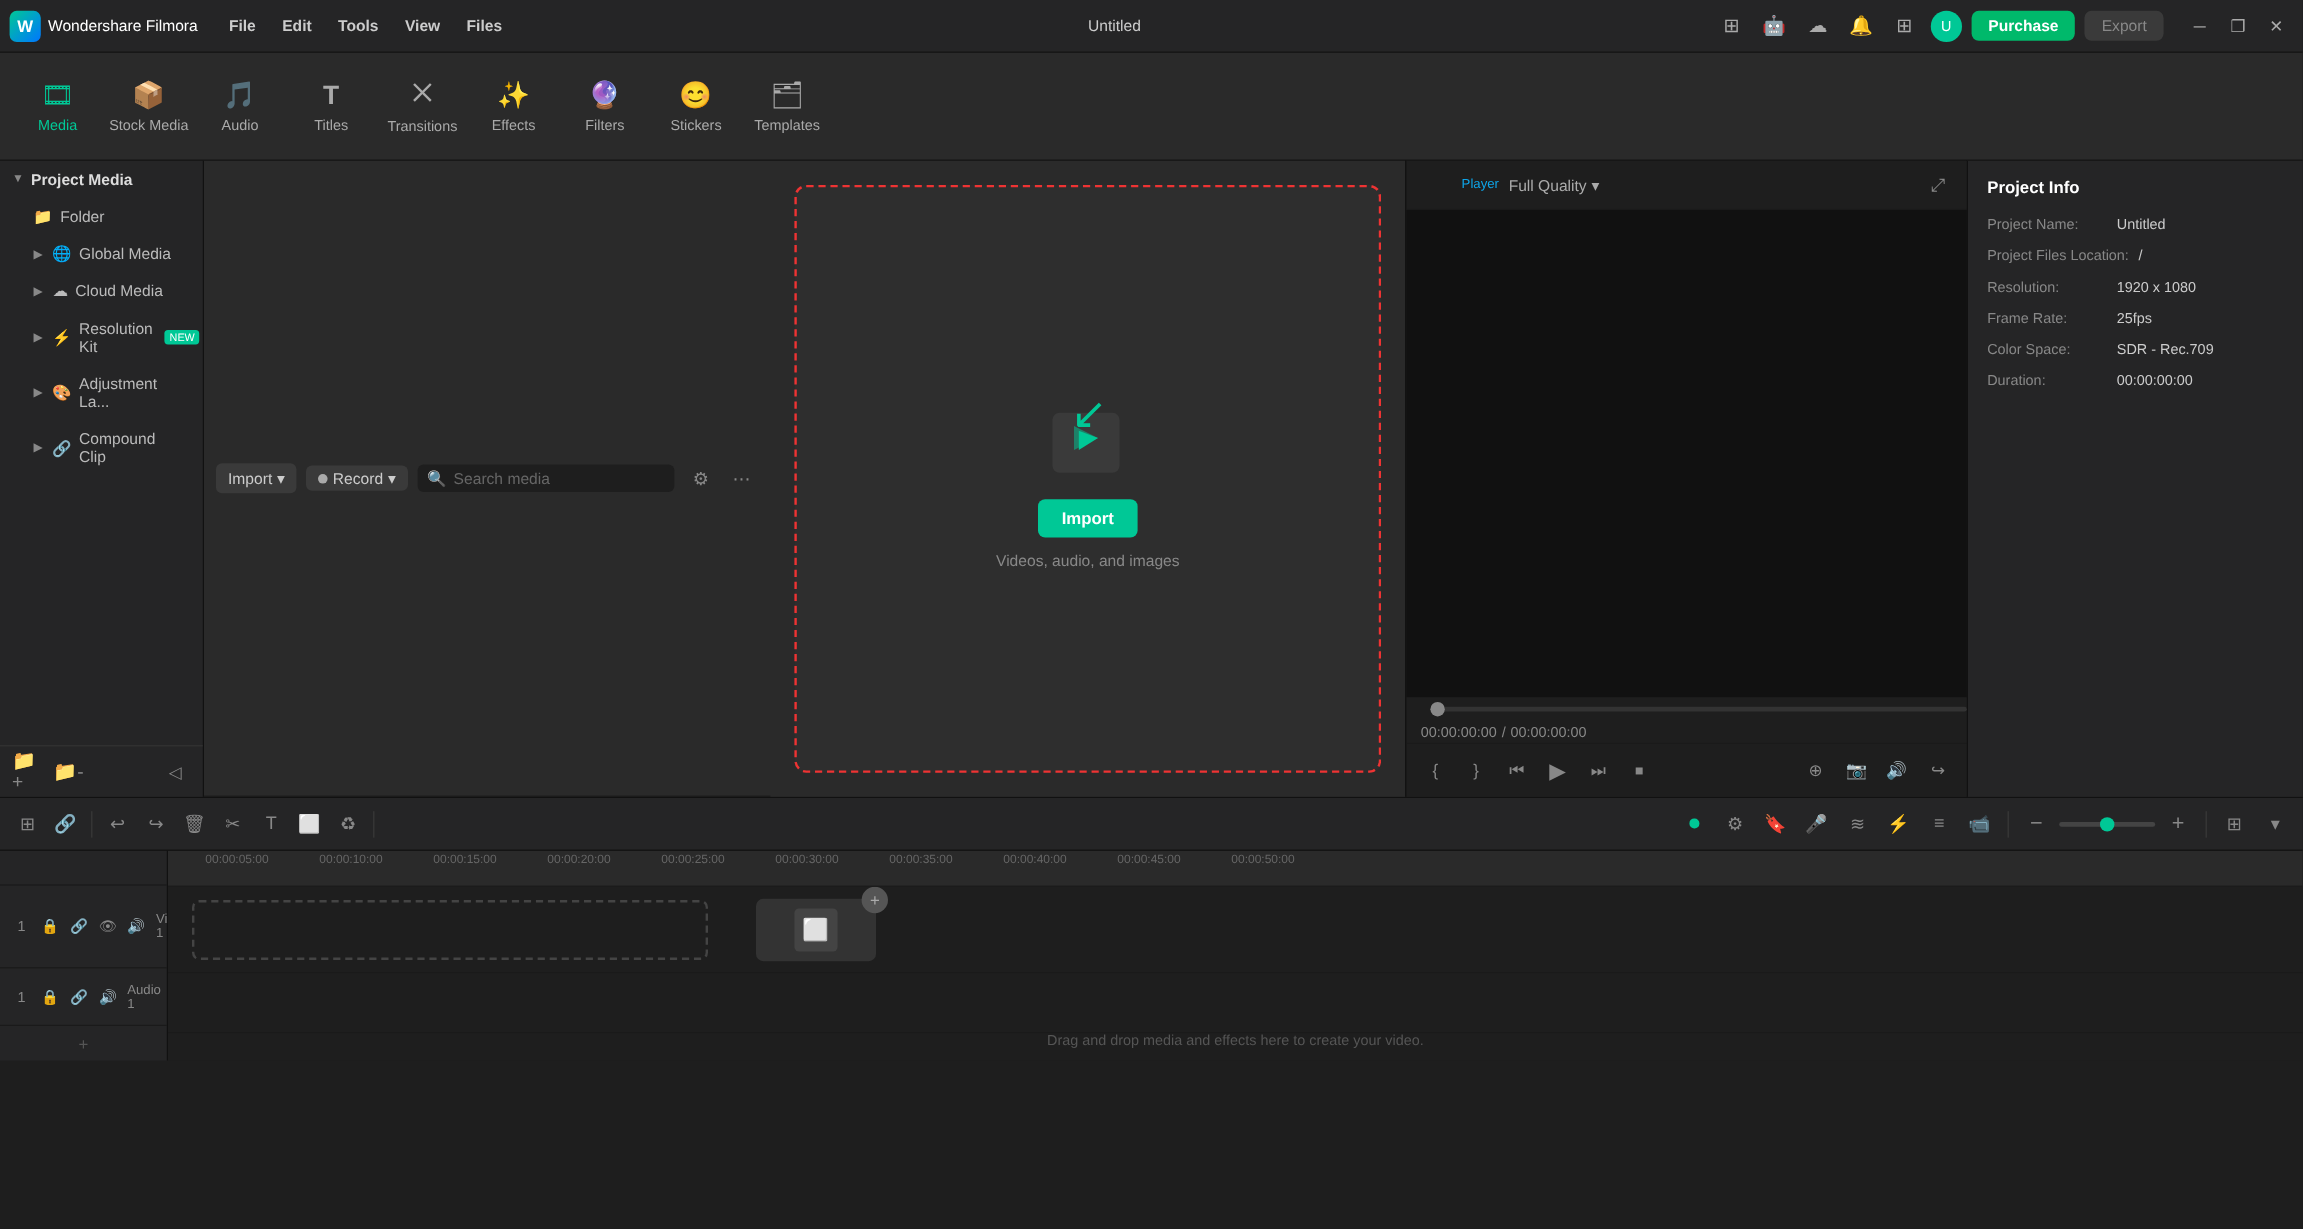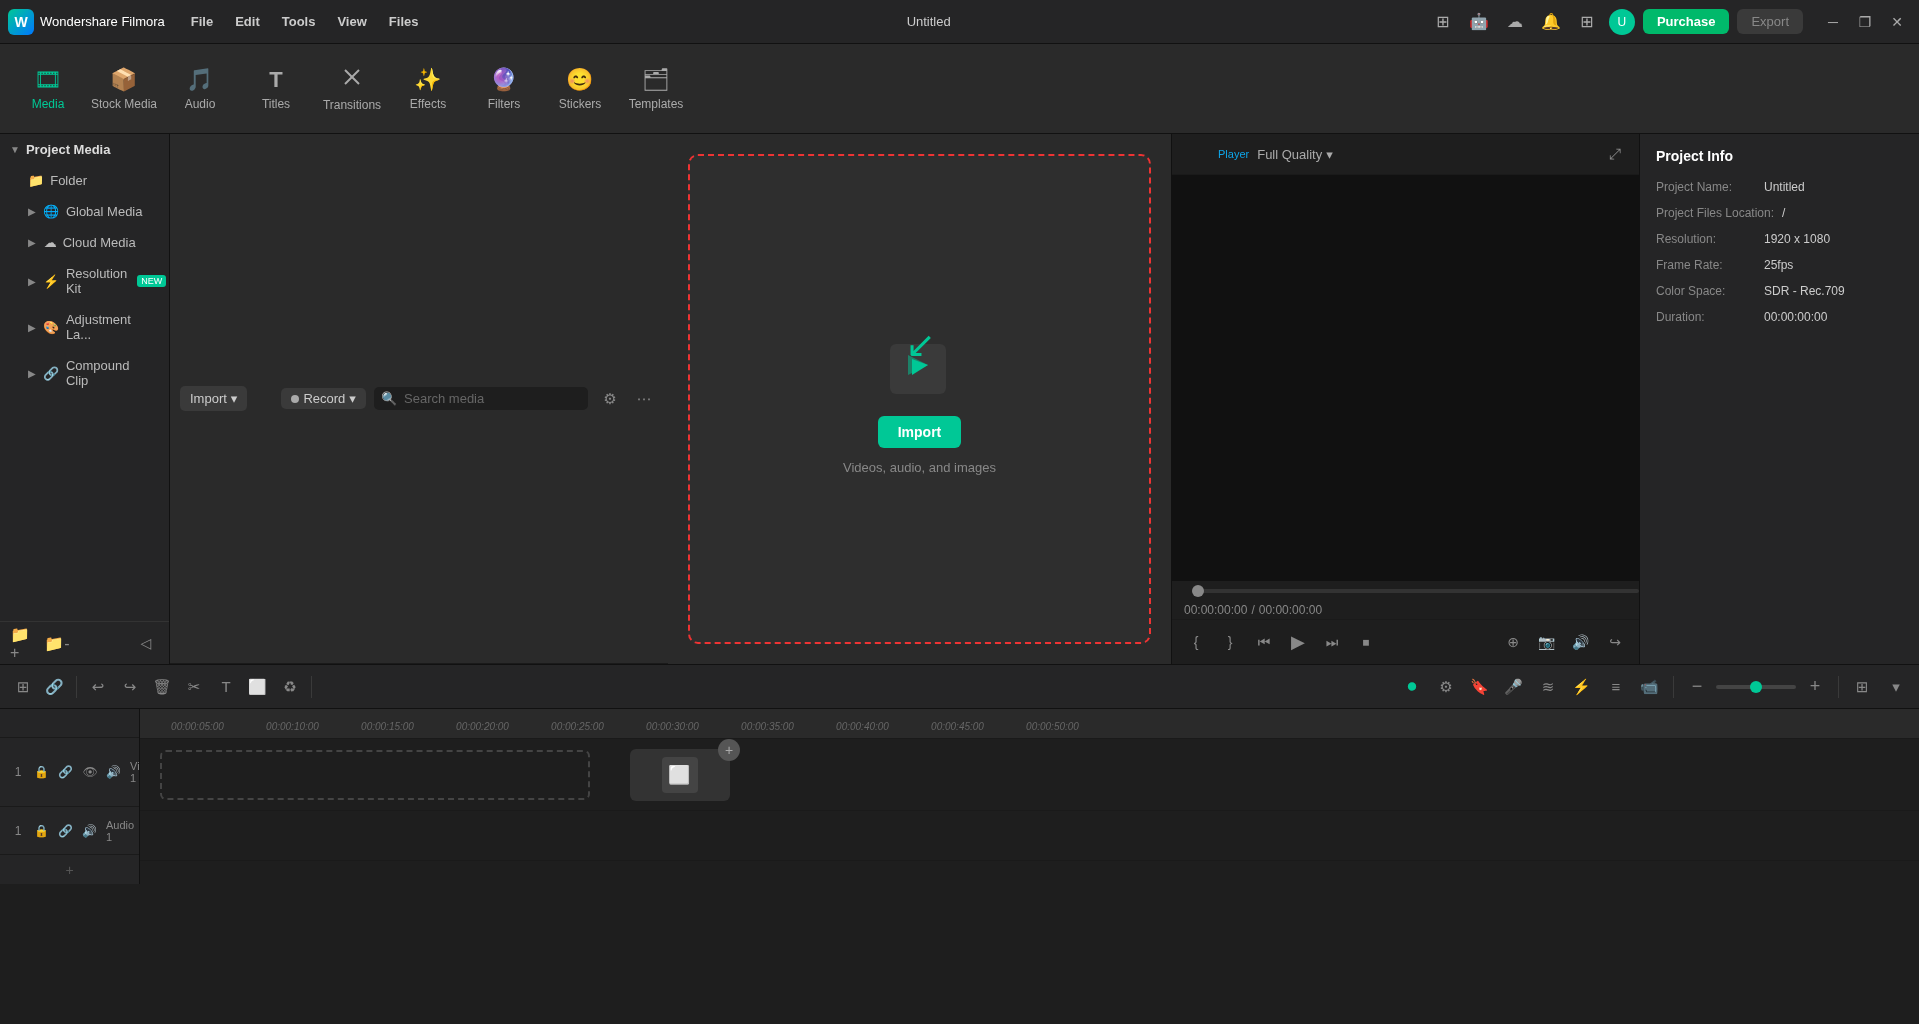--- a/index.html
+++ b/index.html
@@ -231,21 +231,20 @@
       display: flex;
       align-items: center;
       gap: 4px;
       background: #3a3a3a;
       border: none;
       border-radius: 5px;
       padding: 3px 10px;
       color: #ccc;
       cursor: pointer;
       font-size: 13px;
-      margin-left: 26px;
     }
     .record-btn .rec-dot {
       width: 8px; height: 8px;
       background: #aaa;
       border-radius: 50%;
     }
     .search-box {
       display: flex;
       align-items: center;
       background: #1e1e1e;
@@ -563,22 +562,21 @@
     }
     .ruler-mark {
       display: flex;
       flex-direction: column;
       align-items: center;
       min-width: 95px;
     }
     .ruler-mark-label {
       font-size: 10px;
       color: #666;
-      margin-bottom: 2px;
-      font-style: italic;
+      margin-bottom: 12px;
     }
     #track-content-area {
       flex: 1;
       background: #1e1e1e;
       position: relative;
       overflow: hidden;
     }
     .video-track-row {
       height: 72px;
       border-bottom: 1px solid #1a1a1a;
@@ -982,16 +980,19 @@
           <div class="drop-hint"></div>
           <div class="drag-item">
             <div class="drag-item-inner">
               <span>⬜</span>
             </div>
             <div class="drag-plus">+</div>
           </div>
         </div>
 
         <div class="audio-track-row"></div>
+        <div id="timeline-drop-text">
+          <span>Drag and drop media and effects here to create your video.</span>
+        </div>
       </div>
     </div>
   </div>
 </div>
 
 </body></html>

